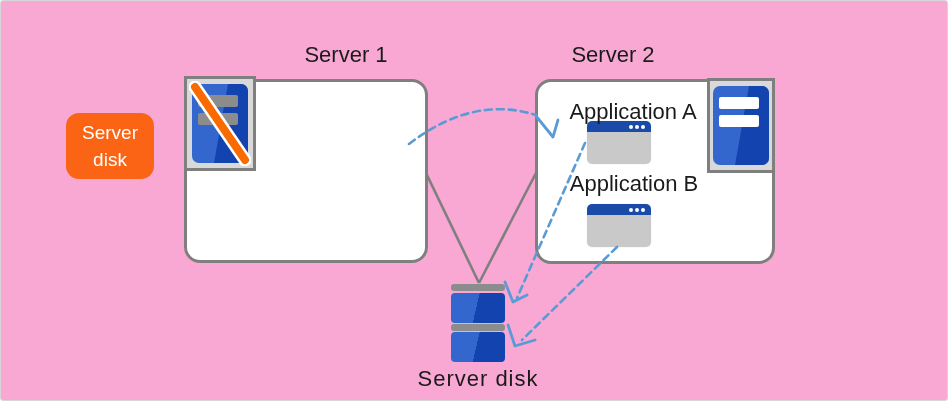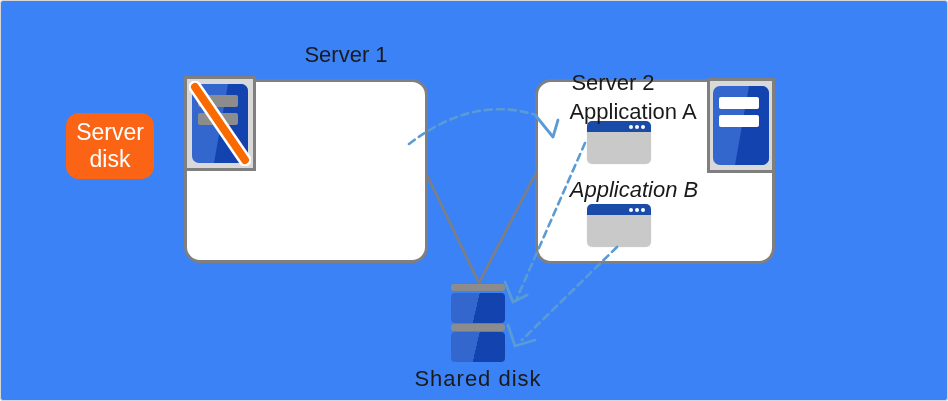--- a/index.html
+++ b/index.html
@@ -1,37 +1,37 @@
 <!DOCTYPE html>
 <html><head>
 <meta charset="utf-8">
 <style>
   html,body{margin:0;padding:0;background:#ffffff;}
   .canvas{
     position:relative;width:948px;height:401px;box-sizing:border-box;
-    background:#3b82f6;border:1px solid #d7d7d7;border-radius:3px;
+    background:#f9a8d4;border:1px solid #d7d7d7;border-radius:3px;
     font-family:"Liberation Sans",sans-serif;color:#1a1a1a;overflow:hidden;
   }
   .label{position:absolute;font-size:22px;line-height:24px;text-align:center;white-space:nowrap;width:200px;}
   #lbl-s1{left:245px;top:42px;}
-  #lbl-s2{left:512px;top:42px;margin-top:28px;}
+  #lbl-s2{left:512px;top:42px;}
   #lbl-failover{left:381px;top:81px;}
   #lbl-appA{left:532px;top:99px;}
-  #lbl-appB{left:533px;top:177px;font-style:italic;}
+  #lbl-appB{left:533px;top:171px;}
   #lbl-disk{left:377px;top:366px;letter-spacing:1px;}
   .server-box{position:absolute;box-sizing:border-box;border:3px solid #7f7f7f;border-radius:16px;background:#ffffff;}
   #s1box{left:183px;top:78px;width:244px;height:184px;}
   #s2box{left:534px;top:78px;width:240px;height:185px;}
   .icon-box{position:absolute;box-sizing:border-box;background:#d9d9d9;border:3px solid #7f7f7f;
     display:flex;align-items:center;justify-content:center;}
   #iconbox1{left:183px;top:75px;width:72px;height:95px;}
   #iconbox2{left:706px;top:77px;width:68px;height:95px;}
   .badge{
     position:absolute;left:65px;top:112px;width:88px;height:66px;background:#fb6414;border-radius:13px;
-    color:#ffffff;font-size:23px;line-height:27px;display:flex;flex-direction:column;
+    color:#ffffff;font-size:19px;line-height:27px;display:flex;flex-direction:column;
     align-items:center;justify-content:center;text-align:center;
   }
   .window{position:absolute;width:64px;height:43px;border-radius:5px;overflow:hidden;
     box-shadow:0 0 0 0.5px rgba(0,0,0,0.05);}
   #winA{left:586px;top:120px;}
   #winB{left:586px;top:203px;}
   .titlebar{height:11px;background:#1b4ba8;position:relative;}
   .dot{position:absolute;top:3.5px;width:4px;height:4px;border-radius:50%;background:#ffffff;}
   .dot.d1{right:18px;} .dot.d2{right:12px;} .dot.d3{right:6px;}
   .winbody{height:32px;background:#c9c9c9;}
@@ -104,21 +104,21 @@
 
   <div class="disk-bar" id="diskbar1"></div>
   <div class="disk-body" id="diskbody1"></div>
   <div class="disk-bar" id="diskbar2"></div>
   <div class="disk-body" id="diskbody2"></div>
 
   <div class="label" id="lbl-s1">Server 1</div>
   <div class="label" id="lbl-s2">Server 2</div>
   <div class="label" id="lbl-appA">Application A</div>
   <div class="label" id="lbl-appB">Application B</div>
-  <div class="label" id="lbl-disk">Shared disk</div>
+  <div class="label" id="lbl-disk">Server disk</div>
 
   <div class="badge">
     <div>Server</div>
     <div>disk</div>
   </div>
 
   <svg id="overlay" viewBox="0 0 948 401">
 
     <path class="gline" d="M 425 172 L 478 282"></path>
     <path class="gline" d="M 535 172 L 478 282"></path>

